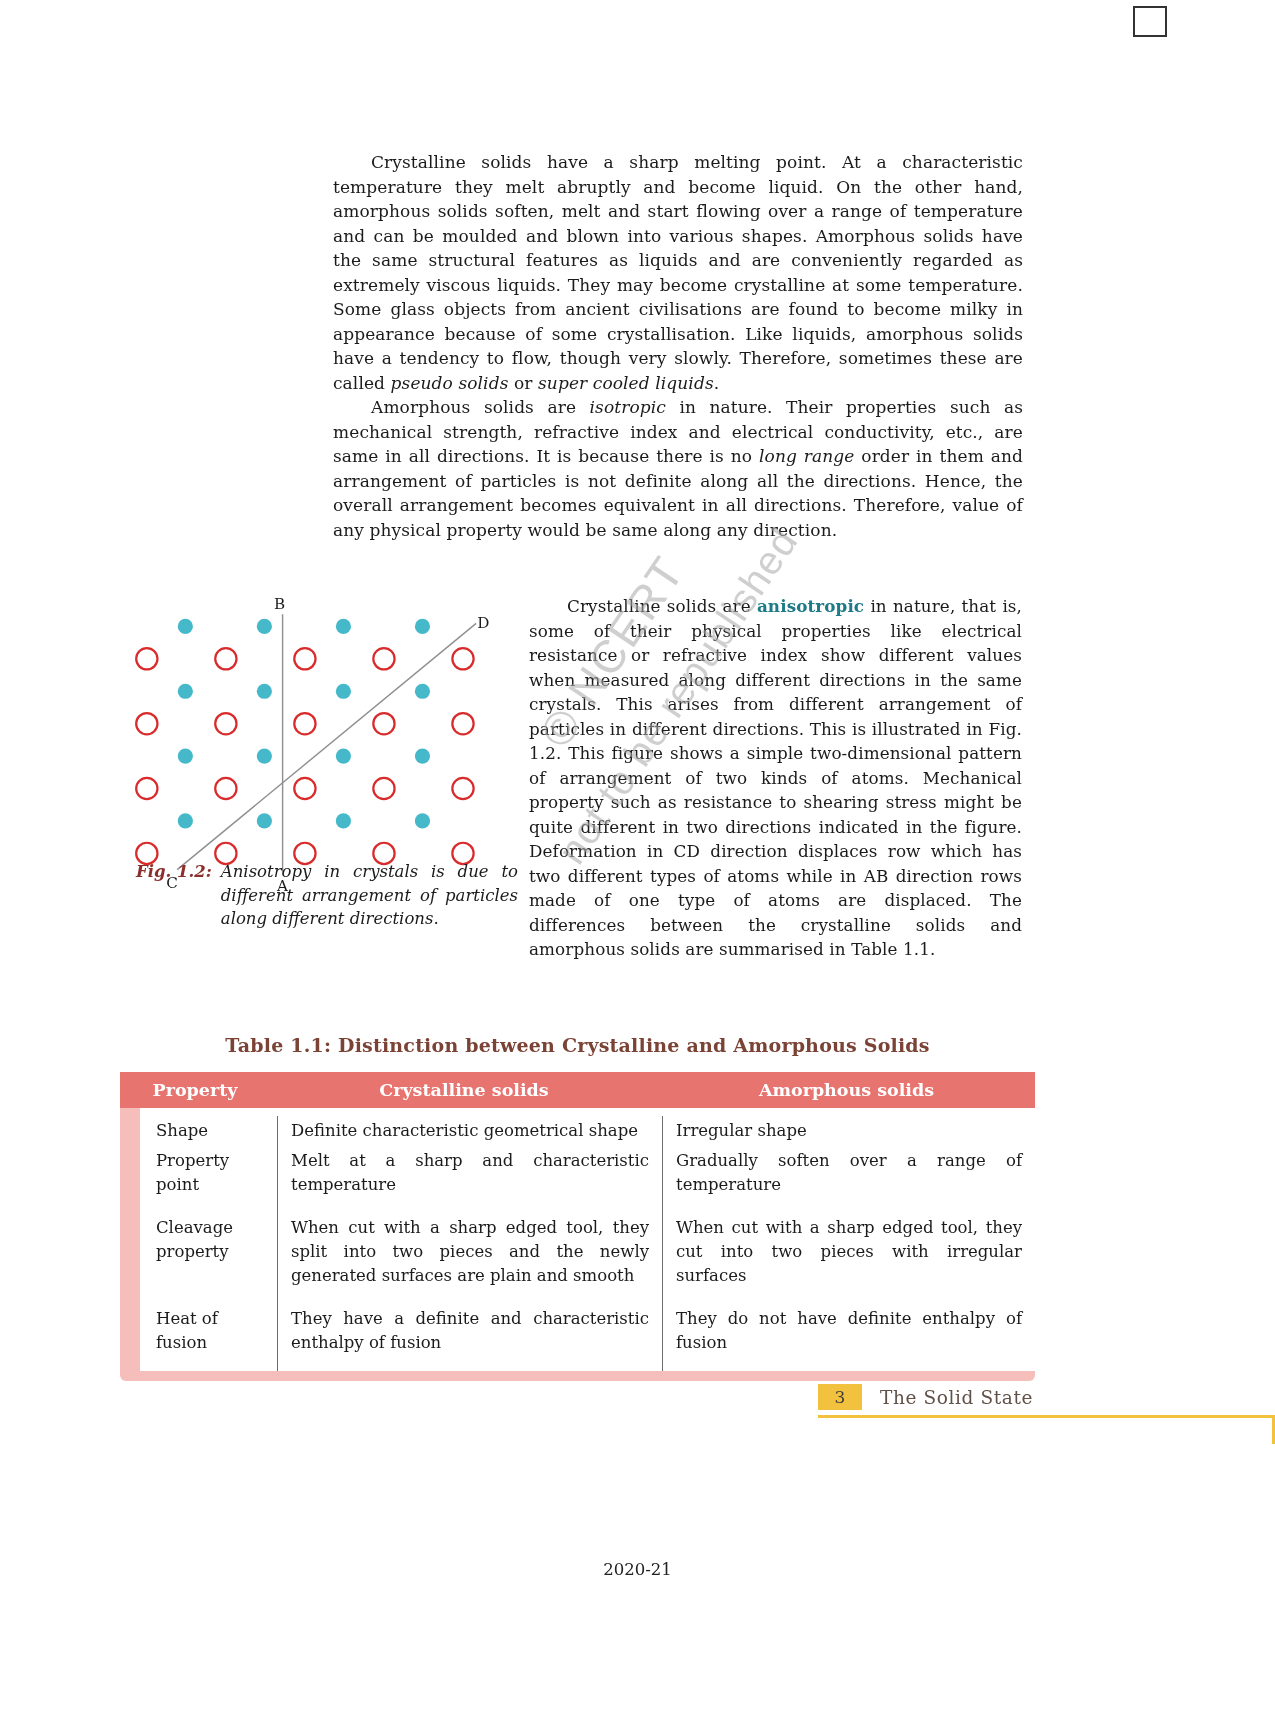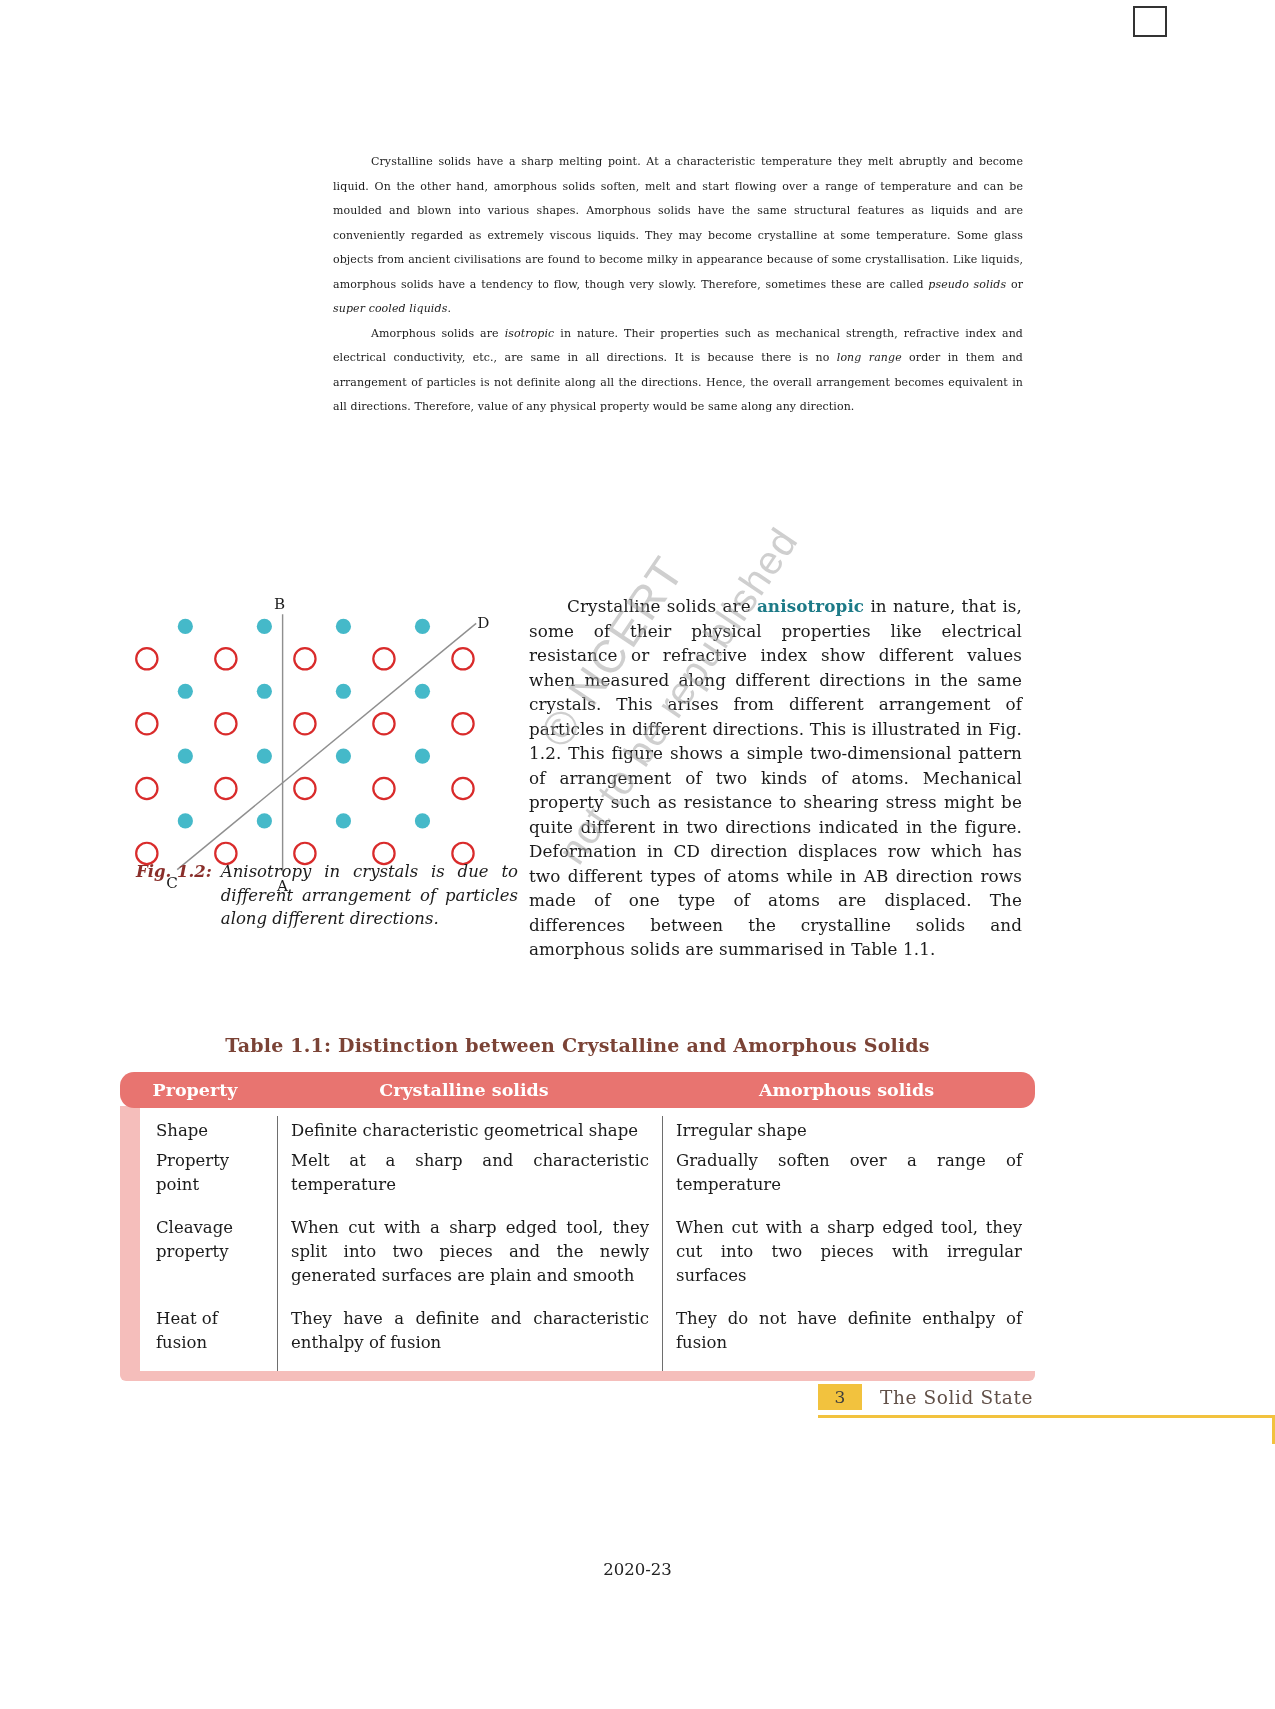--- a/index.html
+++ b/index.html
@@ -9,21 +9,21 @@
     overflow:hidden;
   }
   
   .corner-mark {
     position:absolute; left:1133px; top:6px; width:30px; height:27px;
     border:2px solid #333; background:#fff;
   }
   
   .intro-block { position:absolute; left:333px; top:150px; width:690px; }
   .para {
-    margin:0; text-align:justify; font-size:11px; line-height:24.5px;
+    margin:0; text-align:justify; font-size:17px; line-height:24.5px;
     text-indent:38px; letter-spacing:0.1px;
   }
   .seg-i { font-style:italic; }
   .seg-bt { font-weight:bold; color:var(--teal-text, #1d7a87); }
   
   .figure-svg { position:absolute; left:128px; top:596px; }
   .p3-block { position:absolute; left:529px; top:594px; width:493px; }
   .p3-block .para { font-size:16.8px; }
   .figure-caption {
     position:absolute; left:136px; top:860px; width:382px;
@@ -39,21 +39,21 @@
   }
   .watermark .wm1 { font-size:46px; letter-spacing:2px; margin-bottom:30px; }
   .watermark .wm2 { font-size:40px; letter-spacing:1px; white-space:nowrap; }
   
   .table-title {
     position:absolute; left:120px; top:1034px; width:915px; text-align:center;
     font-weight:bold; font-size:19px; color:#7b4336; letter-spacing:0.2px;
   }
   .table-wrap { position:absolute; left:120px; top:1072px; width:915px; }
   .tbl-head {
-    display:flex; align-items:center; height:36px; border-radius:14px;
+    display:flex; align-items:center; height:36px; border-radius:0;
     background:var(--salmon, #e87470); color:#ffffff; font-weight:bold;
     font-size:17.5px; position:relative; z-index:2;
   }
   .hc { text-align:center; }
   .hc1 { width:150px; } .hc2 { width:388px; } .hc3 { flex:1; }
   .tbl-body-outer {
     background:var(--pink, #f5bebb); padding:0 0 10px 20px;
     border-radius:0 0 6px 6px; margin-top:-2px;
   }
   .tbl-body {
@@ -193,15 +193,15 @@
   </div>
 
   <div class="footer">
     <div class="footer-row">
       <div class="page-badge">3</div>
       <div class="chapter">The Solid State</div>
     </div>
     <div class="footer-tick"></div>
   </div>
 
-  <div class="year">2020-23</div>
+  <div class="year">2020-21</div>
 
 </div>
 
 </body></html>

